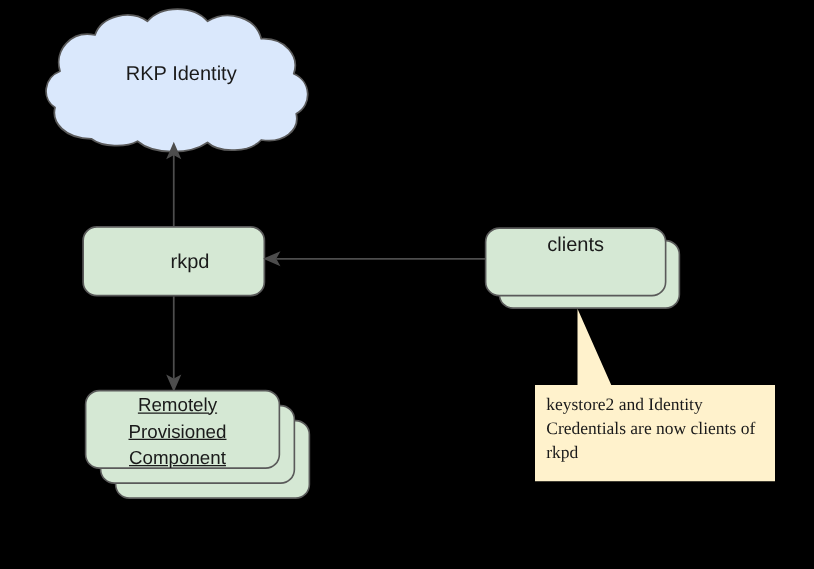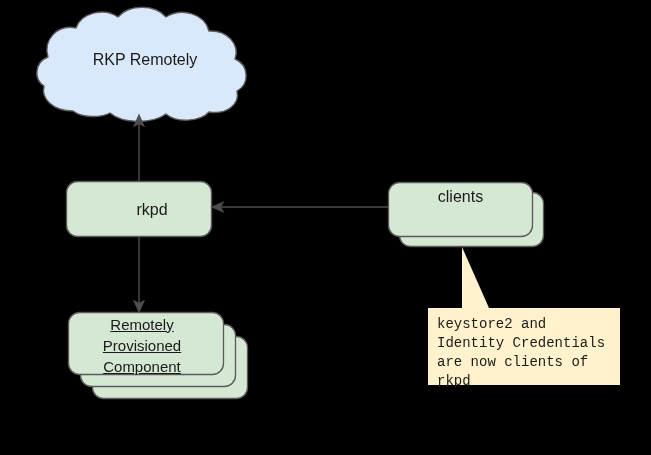--- a/index.html
+++ b/index.html
@@ -67,21 +67,21 @@
     line-height: 21px;
     text-decoration: underline;
   }
   .callout-text {
     position: absolute;
     left: 437px;
     top: 315px;
     width: 176px;
     height: 64px;
     color: #1a1a1a;
-    font-family: Liberation Mono, monospace;
+    font-family: Liberation Serif, serif;
     font-size: 14px;
     line-height: 19px;
     text-align: left;
     pointer-events: none;
   }
 </style>
 </head>
 <body>
 
 <div id="canvas">
@@ -140,21 +140,21 @@
                L 620 308
                L 620 385
                L 428 385
                L 428 308
                L 462 308
                Z" fill="#fff2cc" stroke="none"></path>
     </g>
 
   </svg>
 
-  <div class="node-label cloud-label">RKP Remotely</div>
+  <div class="node-label cloud-label">RKP Identity</div>
 
   <div class="node-label rkpd-label">rkpd</div>
 
   <div class="node-label clients-label">clients</div>
 
   <div class="node-label rpc-label">Remotely
 Provisioned
 Component</div>
 
   <div class="callout-text">keystore2 and Identity Credentials are now clients of rkpd</div>

